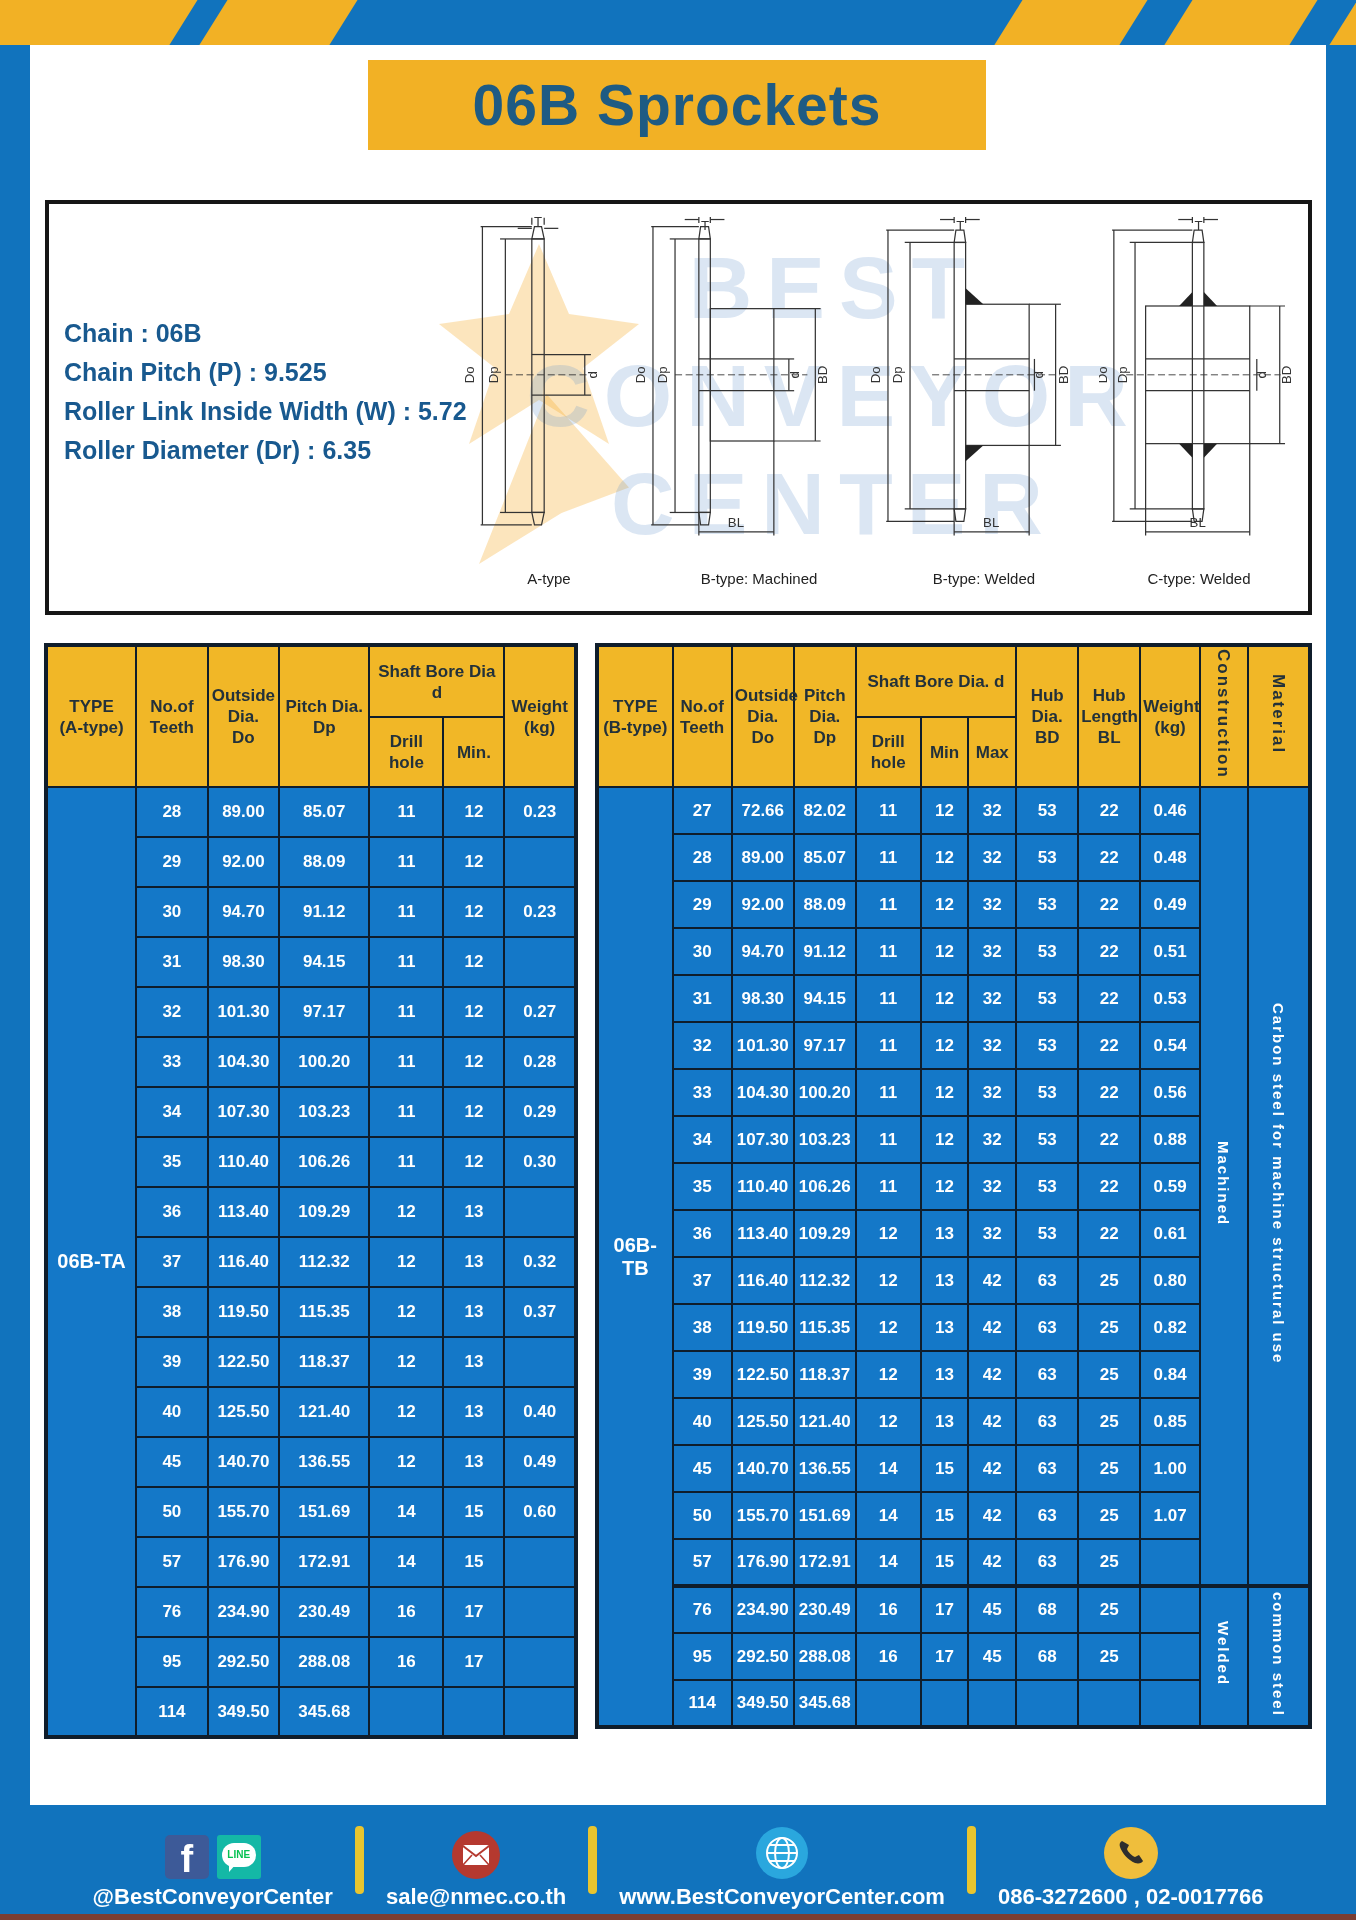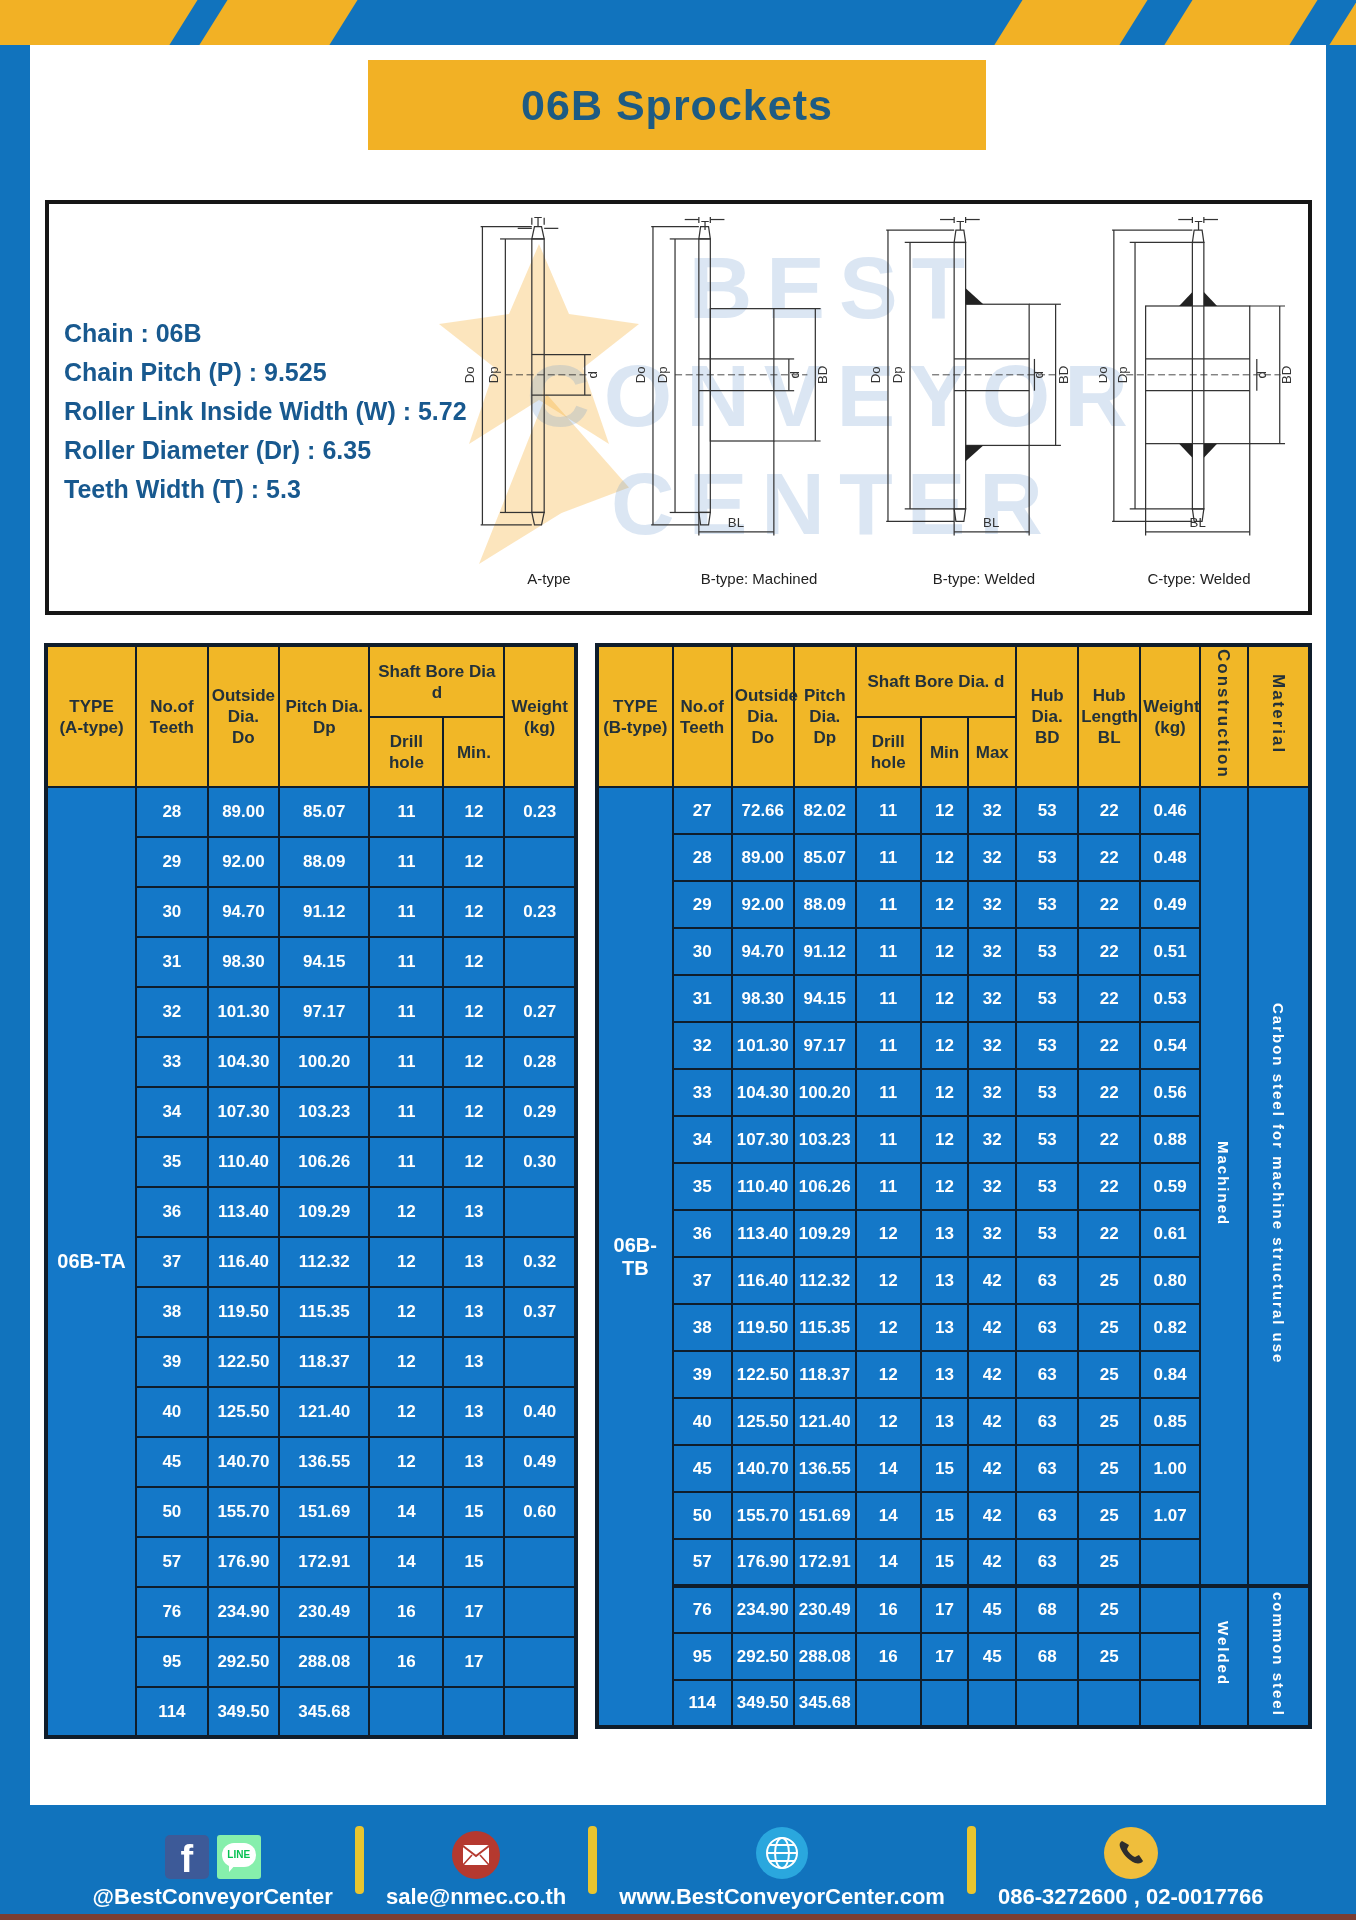--- a/index.html
+++ b/index.html
@@ -5,21 +5,21 @@
   html,body{margin:0;padding:0;}
   body{width:1356px;height:1920px;position:relative;background:#1173BD;overflow:hidden;
        font-family:"Liberation Sans", sans-serif;}
   .page{position:absolute;left:30px;top:45px;width:1296px;height:1760px;background:#ffffff;}
   
   .band{position:absolute;left:0;top:0;width:1356px;height:45px;background:#1173BD;overflow:hidden;}
   .stripe{position:absolute;top:-6px;height:52px;background:#F2B125;transform:skewX(-32deg);}
   
   .title-block{position:absolute;left:368px;top:60px;width:618px;height:90px;background:#F2B125;
        display:flex;align-items:center;justify-content:center;}
-  .title-block h1{margin:8px;font-size:43px;font-weight:bold;color:#1E5B83;letter-spacing:1px;}
+  .title-block h1{margin:8px;font-size:57px;font-weight:bold;color:#1E5B83;letter-spacing:1px;}
   
   .diagram-box{position:absolute;left:45px;top:200px;width:1267px;height:415px;background:#fff;
        border:4px solid #161616;box-sizing:border-box;overflow:hidden;}
   .watermark{position:absolute;left:455px;top:30px;width:660px;text-align:center;
        font-weight:bold;font-size:88px;line-height:108px;letter-spacing:14px;
        color:rgba(106,150,205,0.24);z-index:1;user-select:none;}
   .wm-shape{position:absolute;z-index:0;background:rgba(244,168,38,0.30);}
   .wm-s1{left:390px;top:40px;width:200px;height:200px;clip-path:polygon(50% 0,65% 35%,100% 40%,72% 62%,85% 100%,50% 78%,15% 100%,28% 62%,0 40%,35% 35%);}
   .wm-s2{left:430px;top:190px;width:150px;height:170px;clip-path:polygon(0 100%,45% 0,100% 55%,55% 70%);}
   .specs{position:absolute;left:15px;top:110px;z-index:3;}
@@ -48,21 +48,21 @@
   
   .footer{position:absolute;left:0;bottom:0;width:1356px;height:115px;background:#1173BD;
      border-bottom:6px solid #7A3E33;box-sizing:border-box;display:flex;align-items:center;
      justify-content:center;z-index:5;}
   .fsec{display:flex;flex-direction:column;align-items:center;justify-content:flex-end;gap:5px;height:100px;}
   .fsec .label{color:#fff;font-weight:bold;font-size:22px;white-space:nowrap;}
   .fdiv{width:9px;height:68px;background:#E9C52F;border-radius:4px;margin:0 22px;}
   .icon-row{display:flex;gap:8px;align-items:flex-end;}
   .fb-icon{width:44px;height:44px;background:#3D5A98;border-radius:5px;color:#fff;font-weight:bold;
      font-size:38px;display:flex;align-items:flex-end;justify-content:center;line-height:40px;overflow:hidden;}
-  .line-icon{width:44px;height:44px;background:#86efac;border-radius:3px;position:relative;}
+  .line-icon{width:44px;height:44px;background:#14b8a6;border-radius:3px;position:relative;}
   .line-bubble{position:absolute;left:5px;top:8px;width:34px;height:24px;background:#fff;border-radius:12px;
      display:flex;align-items:center;justify-content:center;font-size:10px;font-weight:bold;color:#06C152;}
   .line-tail{position:absolute;left:12px;top:29px;width:0;height:0;border-left:7px solid #fff;border-bottom:8px solid transparent;}
   .round-icon{border-radius:50%;display:flex;align-items:center;justify-content:center;}
   .mail-icon{width:48px;height:48px;background:#B5392F;}
   .globe-icon{width:52px;height:52px;background:#2AA7DE;}
   .phone-icon{width:54px;height:52px;background:#EFBE3C;border-radius:50%;}
   .pre{white-space:pre-line;}
 </style>
 </head>
@@ -86,21 +86,20 @@
 <div class="diagram-box">
   <div class="wm-shape wm-s1"></div>
   <div class="wm-shape wm-s2"></div>
   <div class="watermark">BEST<br>CONVEYOR<br>CENTER</div>
 
   <div class="specs">
     <div>Chain : 06B</div>
     <div>Chain Pitch (P) : 9.525</div>
     <div>Roller Link Inside Width (W) : 5.72</div>
     <div>Roller Diameter (Dr) : 6.35</div>
-    <div>Teeth Width (T) : 5.3</div>
   </div>
 
   <svg class="diag" style="left:405px;" width="168" height="330" viewBox="0 0 190 374" font-family="Liberation Sans, sans-serif" font-size="15" fill="none" stroke="#333" stroke-width="1.4">
     <line x1="88" y1="10" x2="88" y2="2"></line>
       <line x1="102" y1="10" x2="102" y2="2"></line>
     <line x1="72" y1="14" x2="88" y2="14"></line>
       <line x1="102" y1="14" x2="118" y2="14"></line>
     <text x="95" y="11" text-anchor="middle" stroke="none" fill="#333">T</text>
     <polygon points="88,26 91,12 99,12 102,26"></polygon>
     <rect x="88" y="26" width="14" height="310"></rect>

